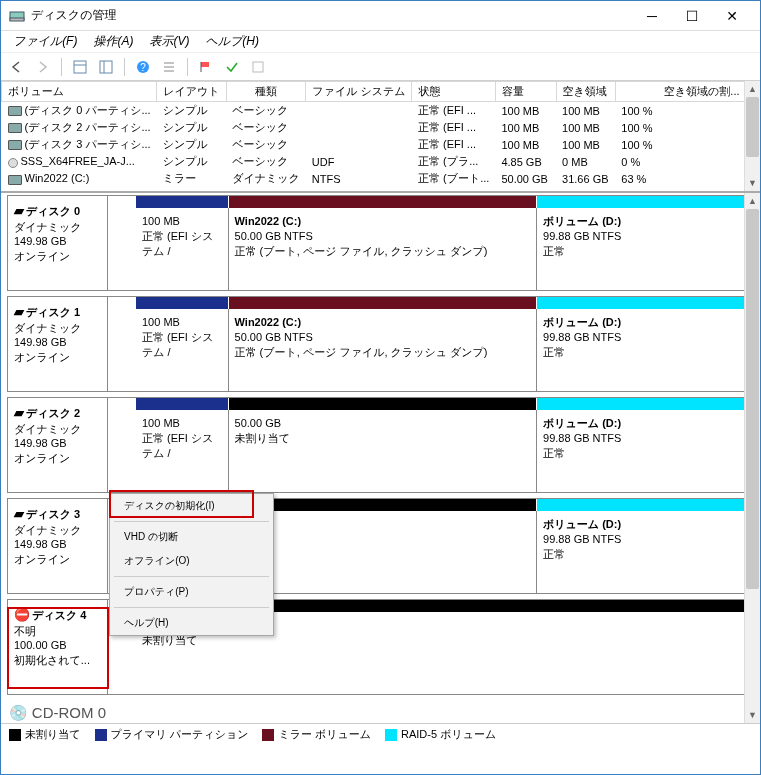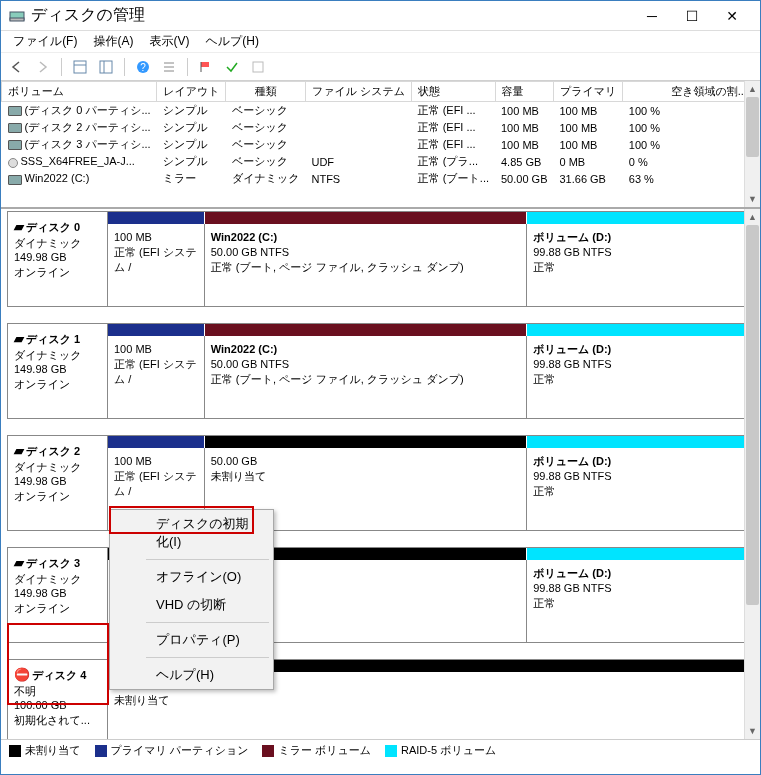--- a/index.html
+++ b/index.html
@@ -1,52 +1,52 @@
 <!DOCTYPE html>
 <html><head>
 <meta charset="utf-8">
 <style>
 * { box-sizing: border-box; margin: 0; padding: 0; }
 body { font-family: "Yu Gothic UI", "Meiryo", sans-serif; font-size: 12px; background: #fff; width: 761px; height: 775px; overflow: hidden; border: 1px solid #3a7ebf; }
 .titlebar { height: 30px; display: flex; align-items: center; padding: 0 8px; background: #fff; border-bottom: 1px solid #ddd; }
 .titlebar .icon { width: 16px; height: 16px; margin-right: 6px; display: inline-block; }
-.titlebar .title { flex: 1; font-size: 16px; }
+.titlebar .title { flex: 1; font-size: 12px; }
 .winbtns { display: flex; gap: 0; }
 .winbtn { width: 40px; height: 28px; display: flex; align-items: center; justify-content: center; font-size: 14px; }
 .menubar { height: 22px; display: flex; align-items: center; padding: 0 6px; gap: 4px; border-bottom: 1px solid #eee; }
-.menubar span { padding: 2px 6px; }
+.menubar span { padding: 2px 6px; font-style: italic; }
 .toolbar { height: 28px; display: flex; align-items: center; padding: 0 6px; gap: 6px; border-bottom: 1px solid #d0d0d0; }
 .toolbtn { width: 20px; height: 20px; display: flex; align-items: center; justify-content: center; border: 1px solid transparent; }
 .tsep { width: 1px; height: 18px; background: #ccc; margin: 0 2px; }
 
-.upper { height: 128px; border-bottom: 2px solid #aaa; overflow: hidden; position: relative; }
+.upper { height: 112px; border-bottom: 2px solid #aaa; overflow: hidden; position: relative; }
 .vtable { width: 100%; border-collapse: collapse; font-size: 11px; }
 .vtable th { background: #fff; border: 1px solid #d8d8d8; text-align: left; padding: 2px 6px; font-weight: normal; height: 20px; white-space: nowrap; overflow: hidden; }
 .vtable td { padding: 1px 6px; white-space: nowrap; overflow: hidden; height: 17px; }
 .vicon { display: inline-block; width: 14px; height: 10px; background: #8aa; border: 1px solid #555; margin-right: 3px; vertical-align: middle; border-radius: 1px; }
 .vicon.cd { border-radius: 50%; width: 10px; height: 10px; background: #ddd; border: 1px solid #888; }
 
 .lower { height: 530px; overflow-y: auto; position: relative; padding: 2px 6px; }
-.diskrow { display: flex; border: 1px solid #888; margin-bottom: 16px; min-height: 96px; }
+.diskrow { display: flex; border: 1px solid #888; margin-bottom: 5px; min-height: 96px; gap: 28px; }
 .diskinfo { width: 100px; border-right: 1px solid #888; padding: 6px; font-size: 11px; line-height: 1.35; }
 .diskinfo .dn { font-weight: bold; white-space: nowrap; }
 .diskinfo .dicon { font-size: 13px; margin-right: 2px; }
 .parts { flex: 1; display: flex; flex-direction: column; }
 .colorbar { height: 12px; display: flex; }
 .ccell { border-right: 1px solid #fff; }
 .ccell:last-child { border-right: none; }
 .partcells { flex: 1; display: flex; }
 .pcell { border-right: 1px solid #888; padding: 6px; font-size: 11px; line-height: 1.35; overflow: hidden; }
 .pcell:last-child { border-right: none; }
 .pcell .pn { font-weight: bold; }
 
 .legend { height: 22px; border-top: 1px solid #ccc; display: flex; align-items: center; padding: 0 8px; gap: 14px; font-size: 11px; }
 .lsw { display: inline-block; width: 12px; height: 12px; margin-right: 4px; vertical-align: middle; }
 
-.ctxmenu { position: absolute; background: #f2f2f2; border: 1px solid #a8a8a8; box-shadow: 2px 2px 4px rgba(0,0,0,0.25); width: 165px; z-index: 100; left: 108px; top: 300px; font-size: 13px; padding-left: 32px; }
+.ctxmenu { position: absolute; background: #f2f2f2; border: 1px solid #a8a8a8; box-shadow: 2px 2px 4px rgba(0,0,0,0.25); width: 165px; z-index: 100; left: 108px; top: 300px; font-size: 10px; }
 .ctxmenu .mi { padding: 5px 14px; }
 .ctxsep { height: 1px; background: #ccc; margin: 3px 4px; }
 
 .redbox { position: absolute; border: 2px solid #c00; pointer-events: none; z-index: 120; }
 .scrollbar { position: absolute; right: 0; top: 0; bottom: 0; width: 16px; background: #f0f0f0; border-left: 1px solid #ddd; }
 .scrollbar .thumb { position: absolute; left: 1px; right: 1px; background: #c8c8c8; border-radius: 2px; }
 .scrollbar .arr { position: absolute; left: 0; right: 0; height: 16px; text-align: center; font-size: 9px; color: #666; line-height: 16px; }
 </style>
 </head>
 <body>
@@ -133,21 +133,21 @@
 <div class="upper">
   <table class="vtable">
     <thead>
         <tr id="vhead">
           <th style="width: 135px;">ボリューム</th>
           <th style="width: 75px;">レイアウト</th>
           <th style="width: 70px; text-align: center;">種類</th>
           <th style="width: 90px;">ファイル システム</th>
           <th style="width: 70px;">状態</th>
           <th style="width: 90px;">容量</th>
-          <th style="width: 70px;">プライマリ</th>
+          <th style="width: 70px;">空き領域</th>
           <th style="width: 100px; padding-left: 48px;">空き領域の割...</th>
           <th style="width: 20px;"></th>
         </tr>
       </thead>
     <tbody id="vbody">
         <tr>
           <td><span class="vicon"></span>(ディスク 0 パーティシ...</td>
           <td>シンプル</td>
           <td>ベーシック</td>
           <td></td>
@@ -341,22 +341,22 @@
             </div>
           </div>
         </div>
       </div>
     </div>
   <div style="font-size:15px;padding:4px 2px;color:#555"><span>💿</span> <span>CD-ROM 0</span></div>
 
   <div class="ctxmenu">
     <div class="mi">ディスクの初期化(I)</div>
     <div class="ctxsep"></div>
+    <div class="mi">VHD の切断</div>
     <div class="mi">オフライン(O)</div>
-    <div class="mi">VHD の切断</div>
     <div class="ctxsep"></div>
     <div class="mi">プロパティ(P)</div>
     <div class="ctxsep"></div>
     <div class="mi">ヘルプ(H)</div>
   </div>
 
   <div class="redbox" style="left:108px;top:297px;width:145px;height:28px"></div>
   <div class="redbox" style="left:6px;top:414px;width:102px;height:82px"></div>
 
   <div class="scrollbar">

